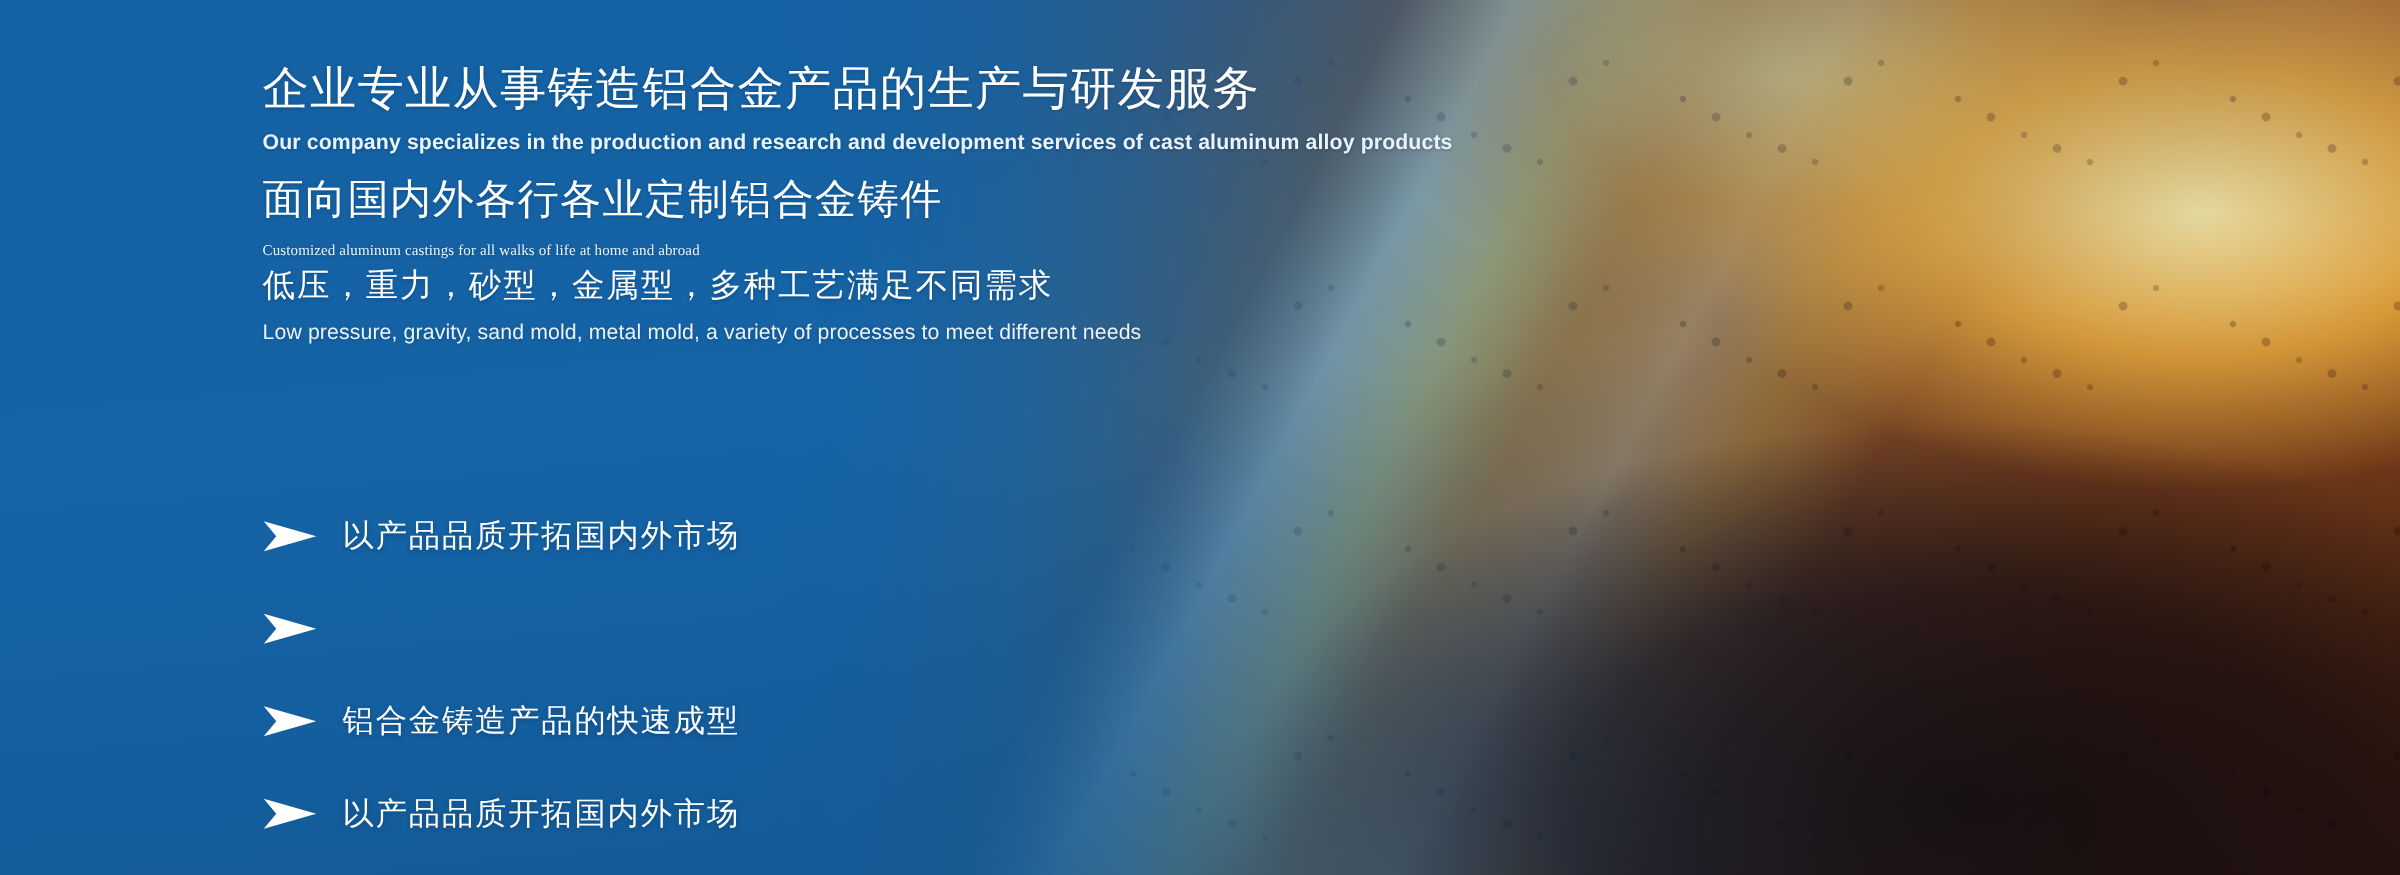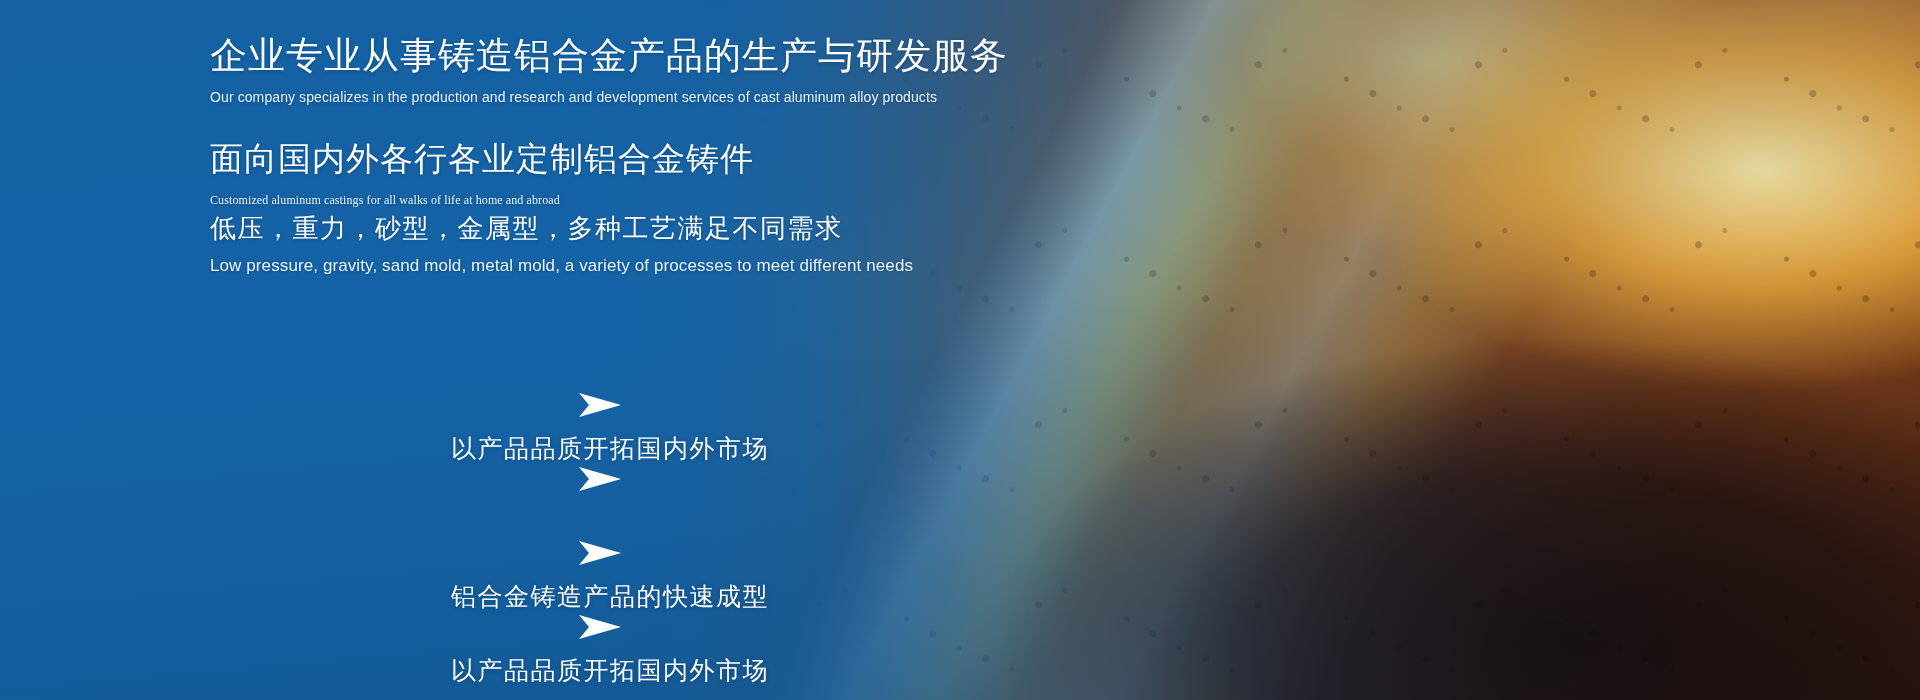--- a/index.html
+++ b/index.html
@@ -113,23 +113,23 @@
   .h-en{
     font-size:17px;
     font-weight:400;
     letter-spacing:.1px;
     line-height:1.3;
     color:#eaf3fb;
     white-space:nowrap;
     text-shadow:0 1px 3px rgba(0,40,80,.35);
   }
 
-  #group-1{position:absolute;left:0;top:34px;}
+  #group-1{position:absolute;left:0;top:49px;}
   #group-1 .h-cn{font-size:37px;}
-  #group-1 .h-en{margin-top:10px;font-size:14px;}
+  #group-1 .h-en{margin-top:10px;font-size:17px;font-weight:bold;}
 
   #group-2{position:absolute;left:0;top:143px;}
   #group-2 .h-cn{font-size:33px;font-family:Liberation Mono, monospace;}
   #group-2 .h-en{margin-top:11px;font-size:12px;font-family:Liberation Serif, serif;}
 
   #group-3{position:absolute;left:0;top:213px;}
   #group-3 .h-cn{font-size:26px;letter-spacing:1.5px;}
   #group-3 .h-en{margin-top:11px;font-size:17px;}
 
   
@@ -137,21 +137,20 @@
     position:absolute;
     left:0;
     top:392px;
     width:800px;
   }
   .bullet{
     display:flex;
     align-items:center;
     height:74px;
     color:#ffffff;
-    flex-direction:column;
   }
   .bullet-arrow{
     width:44px;
     height:26px;
     flex:0 0 44px;
     margin-right:20px;
     display:block;
   }
   .bullet-arrow svg{display:block;width:44px;height:26px;}
   .bullet-label{

